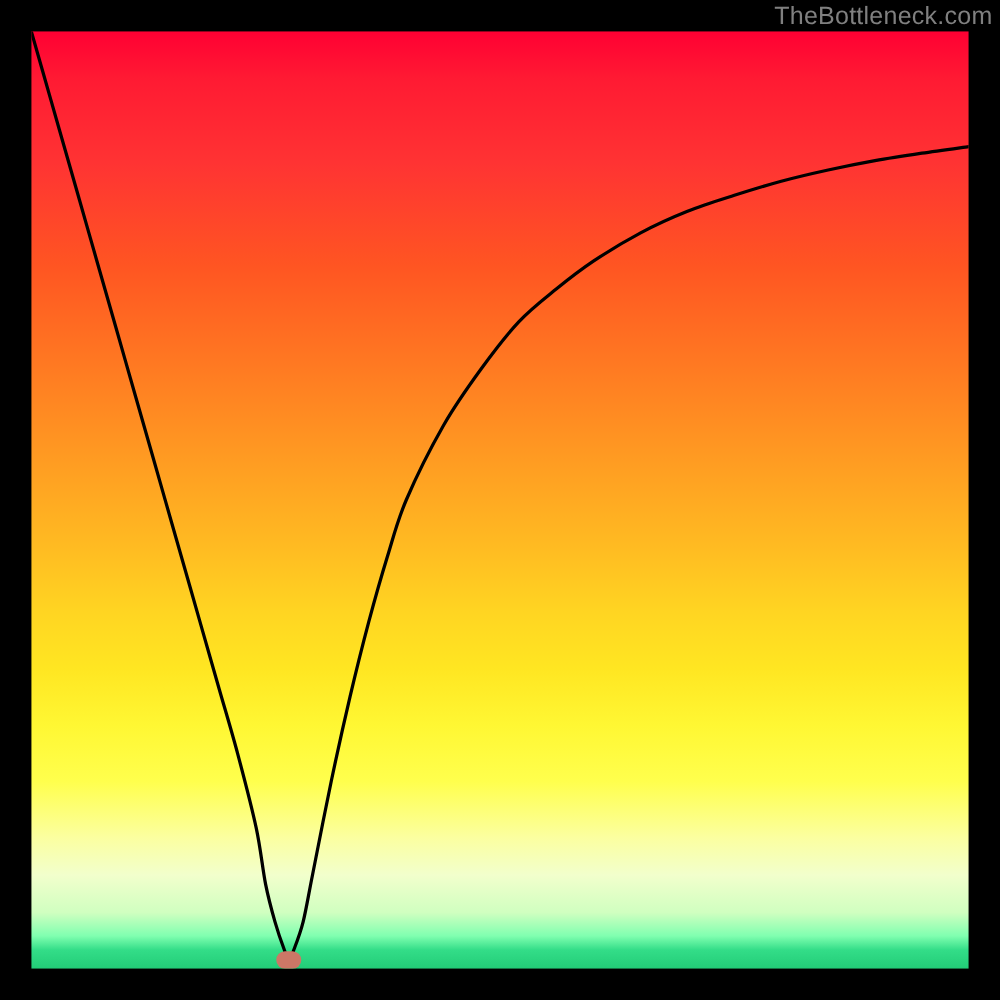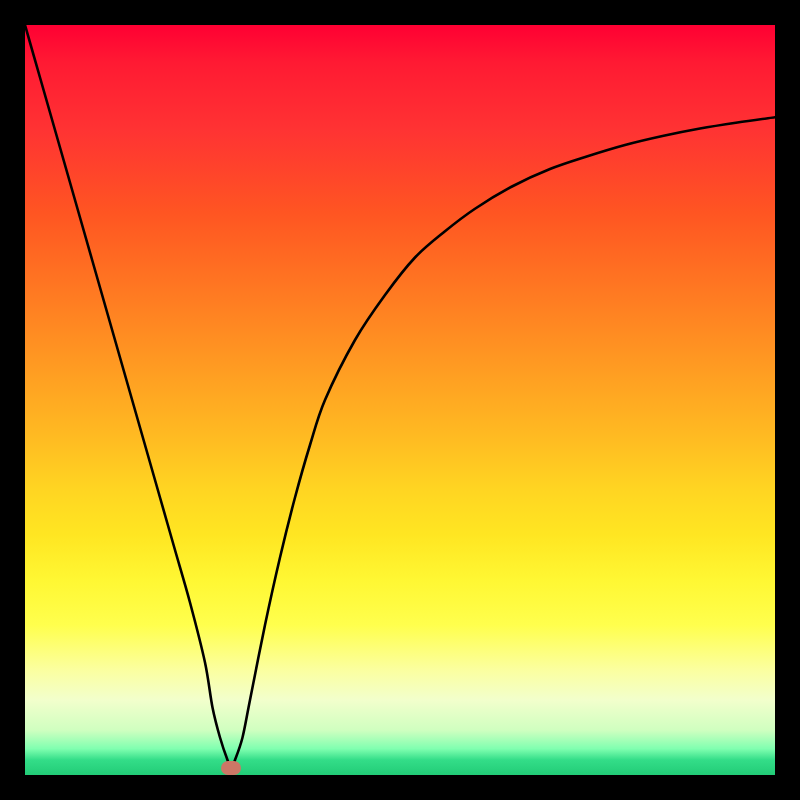--- a/index.html
+++ b/index.html
@@ -82,13 +82,14 @@
   <div class="plot-area">
     <div class="gradient-bg"></div>
 
     <svg class="curve-svg" viewBox="0 0 750 750" preserveAspectRatio="none">
       <path id="curve-path" fill="none" stroke="#000" stroke-width="2.6" stroke-linejoin="round" stroke-linecap="round" d="M 0,0 C 2.4,8.4 10.2,35.7 15,52.5 C 19.8,69.3 25.2,88.2 30,105 C 34.8,121.8 40.2,140.7 45,157.5 C 49.8,174.3 55.2,193.2 60,210 C 64.8,226.8 70.2,245.7 75,262.5 C 79.8,279.3 85.2,298.20000000000005 90,315.00000000000006 C 94.8,331.80000000000007 100.20000000000002,350.7 105.00000000000001,367.5 C 109.80000000000001,384.3 115.2,403.2 120,420 C 124.8,436.8 130.2,455.7 135,472.5 C 139.8,489.3 145.2,508.2 150,525 C 154.8,541.8 160.2,559.5 165,577.5 C 169.8,595.5 176.4,620.7 180,637.5 C 183.6,654.3 185.1,670.5 187.5,682.5 C 189.9,694.5 192.6,704.1 195,712.5 C 197.4,720.9 200.7,730.2 202.5,735 C 204.3,739.8 205.05,742.5 206.25000000000003,742.5 C 207.45000000000005,742.5 208.20000000000005,739.8 210.00000000000003,735 C 211.8,730.2 215.09999999999997,722.1 217.49999999999997,712.5 C 219.89999999999998,702.9 221.4,693 225,675 C 228.6,657 235.2,622.8 240,600 C 244.8,577.2 250.20000000000002,552.9 255.00000000000003,532.5 C 259.8,512.1 265.2,490.5 270,472.5 C 274.8,454.5 280.2,435.6 285,420 C 289.8,404.4 292.8,391.8 300,375 C 307.2,358.2 320.4,331.80000000000007 330,315.00000000000006 C 339.6,298.20000000000005 350.4,283.2 360,270 C 369.6,256.8 380.4,242.7 390,232.5 C 399.6,222.3 410.40000000000003,214.05 420.00000000000006,206.25 C 429.6000000000001,198.45 439.2,190.95 450,183.75 C 460.8,176.55 475.5,167.61 487.5,161.25 C 499.5,154.89 513,148.8 525,144 C 537,139.2 550.5,135.09 562.5,131.25 C 574.5,127.41 588,123.24 600,120 C 612,116.76 625.5,113.64 637.5,111 C 649.5,108.36 663,105.66 675,103.5 C 687,101.34 700.5,99.3 712.5,97.5 C 724.5,95.7 744,93.09 750,92.25"></path>
     </svg>
 
     <div id="marker" class="marker" style="left: 206.25px; top: 742.5px; background: rgb(204, 119, 102);"></div>
   </div>
 
+  <div class="watermark">TheBottleneck.com</div>
 </div>
 
 </body></html>

